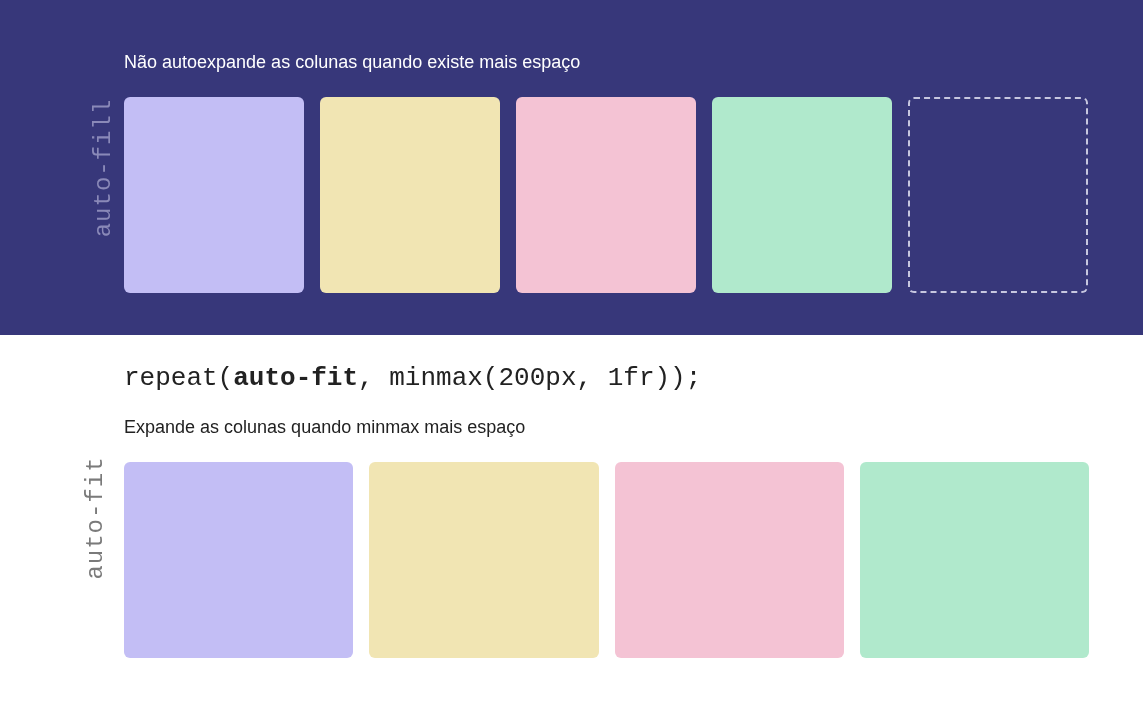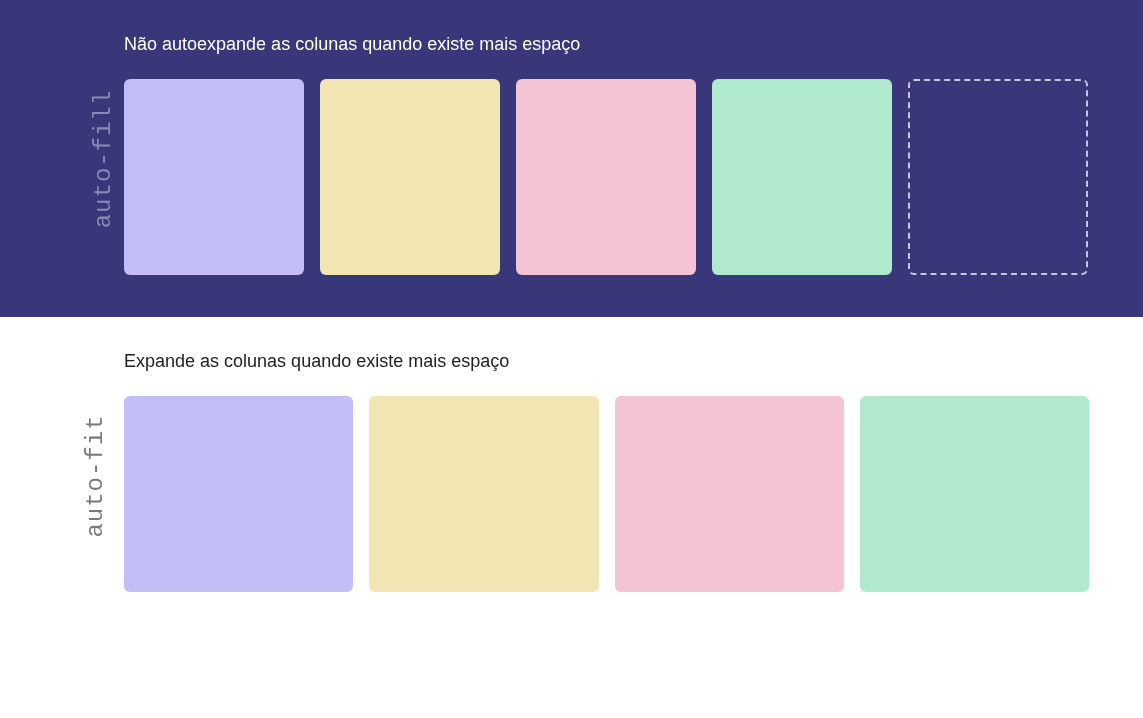--- a/index.html
+++ b/index.html
@@ -37,21 +37,21 @@
   .section.dark .side-label { color: #8a89b8; }
   .section.light .side-label { color: #7a7a7a; }
 
   .code-line {
     font-family: "Courier New", Courier, monospace;
     font-size: 26px;
   }
   .code-line .kw { font-weight: 700; }
 
   .desc {
-    margin-top: 6px;
+    margin-top: 24px;
     font-size: 18px;
   }
 
   .grid {
     margin-top: 24px;
     display: flex;
   }
 
   
   .grid.fill { gap: 16px; }
@@ -85,22 +85,25 @@
     <div class="box c2"></div>
     <div class="box c3"></div>
     <div class="box c4"></div>
     <div class="ghost"></div>
   </div>
 </div>
 
 <div class="section light">
   <div class="side-label">auto-fit</div>
 
+  <div class="code-line">
+    <span>repeat(</span><span class="kw">auto-fit</span><span>, minmax(200px, 1fr));</span>
+  </div>
 
-  <div class="desc">Expande as colunas quando existe mais espaço</div>
+  <div class="desc">Expande as colunas quando minmax mais espaço</div>
 
   <div class="grid fit">
     <div class="box c1"></div>
     <div class="box c2"></div>
     <div class="box c3"></div>
     <div class="box c4"></div>
   </div>
 </div>
 
 </body></html>

